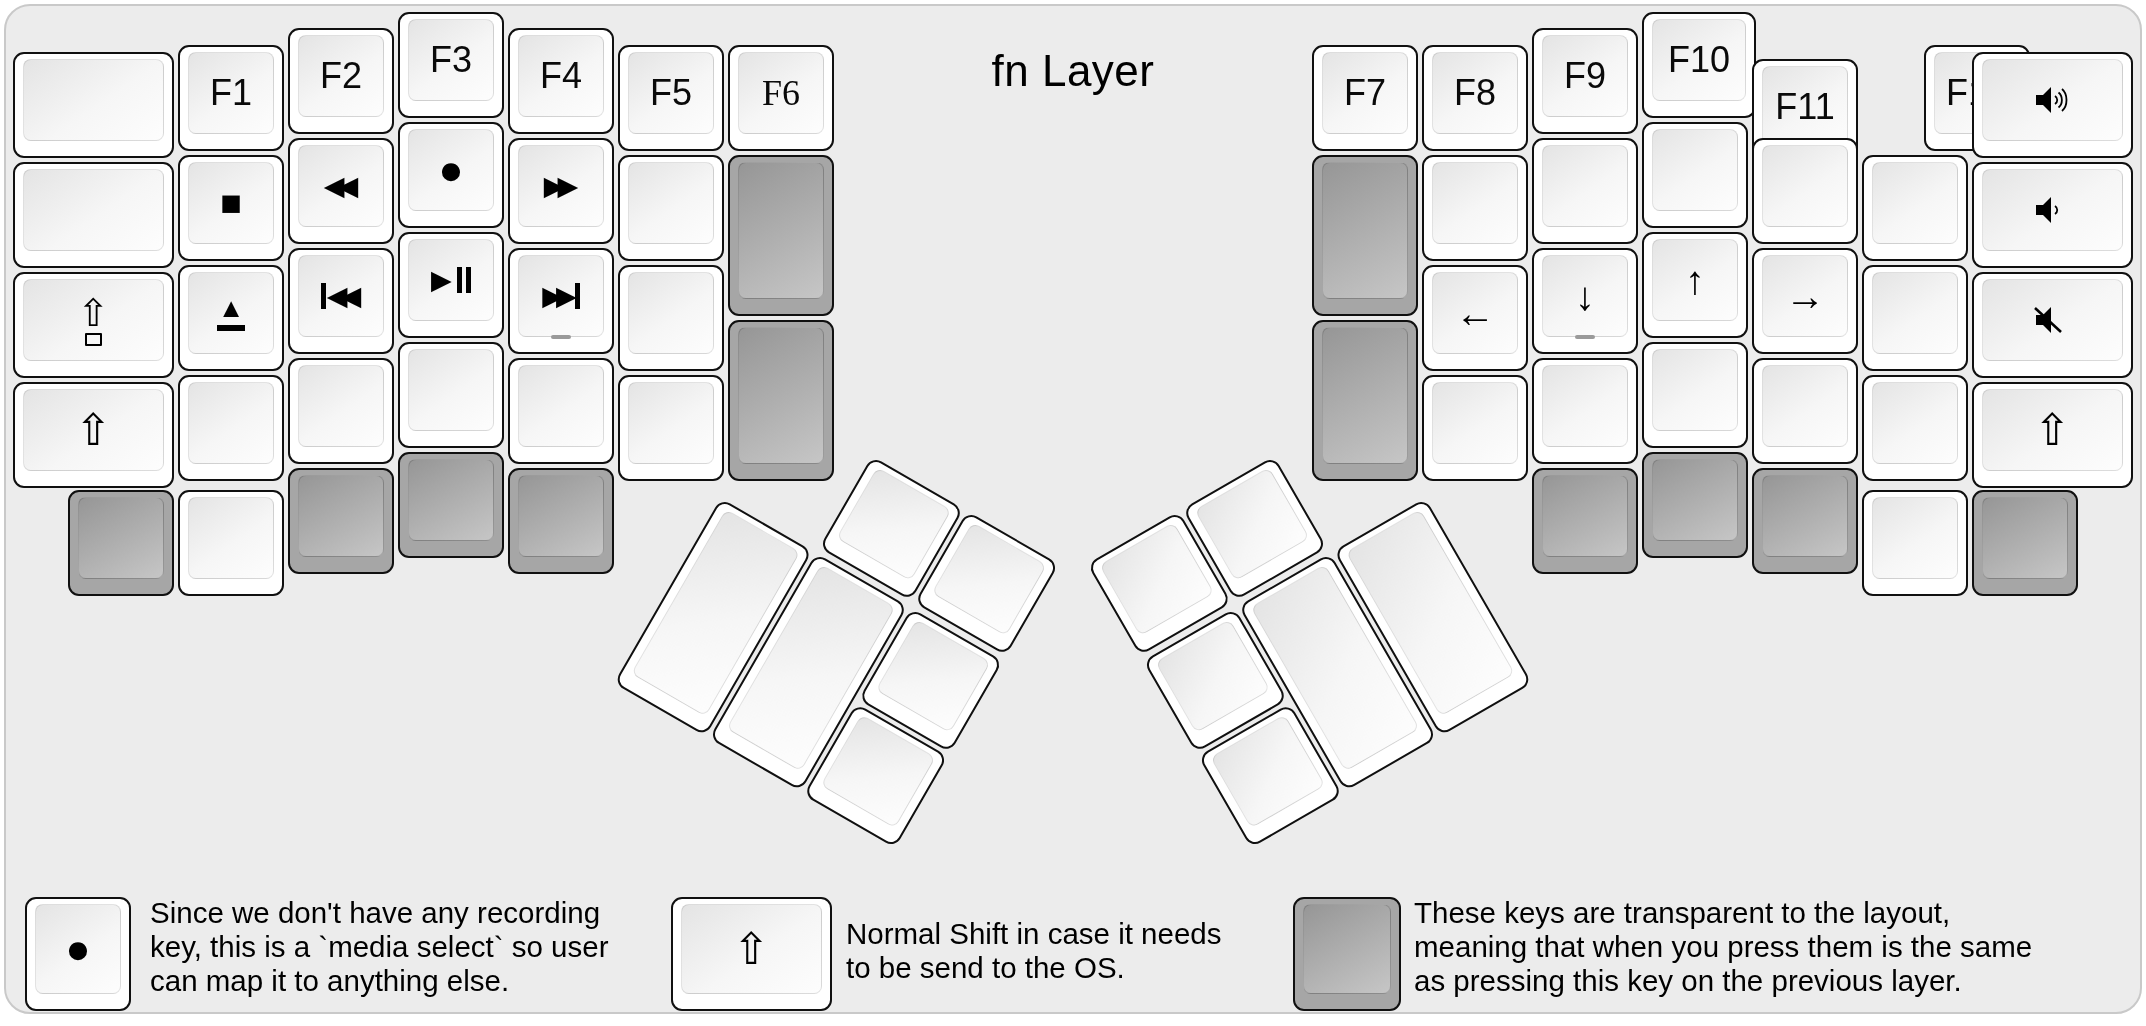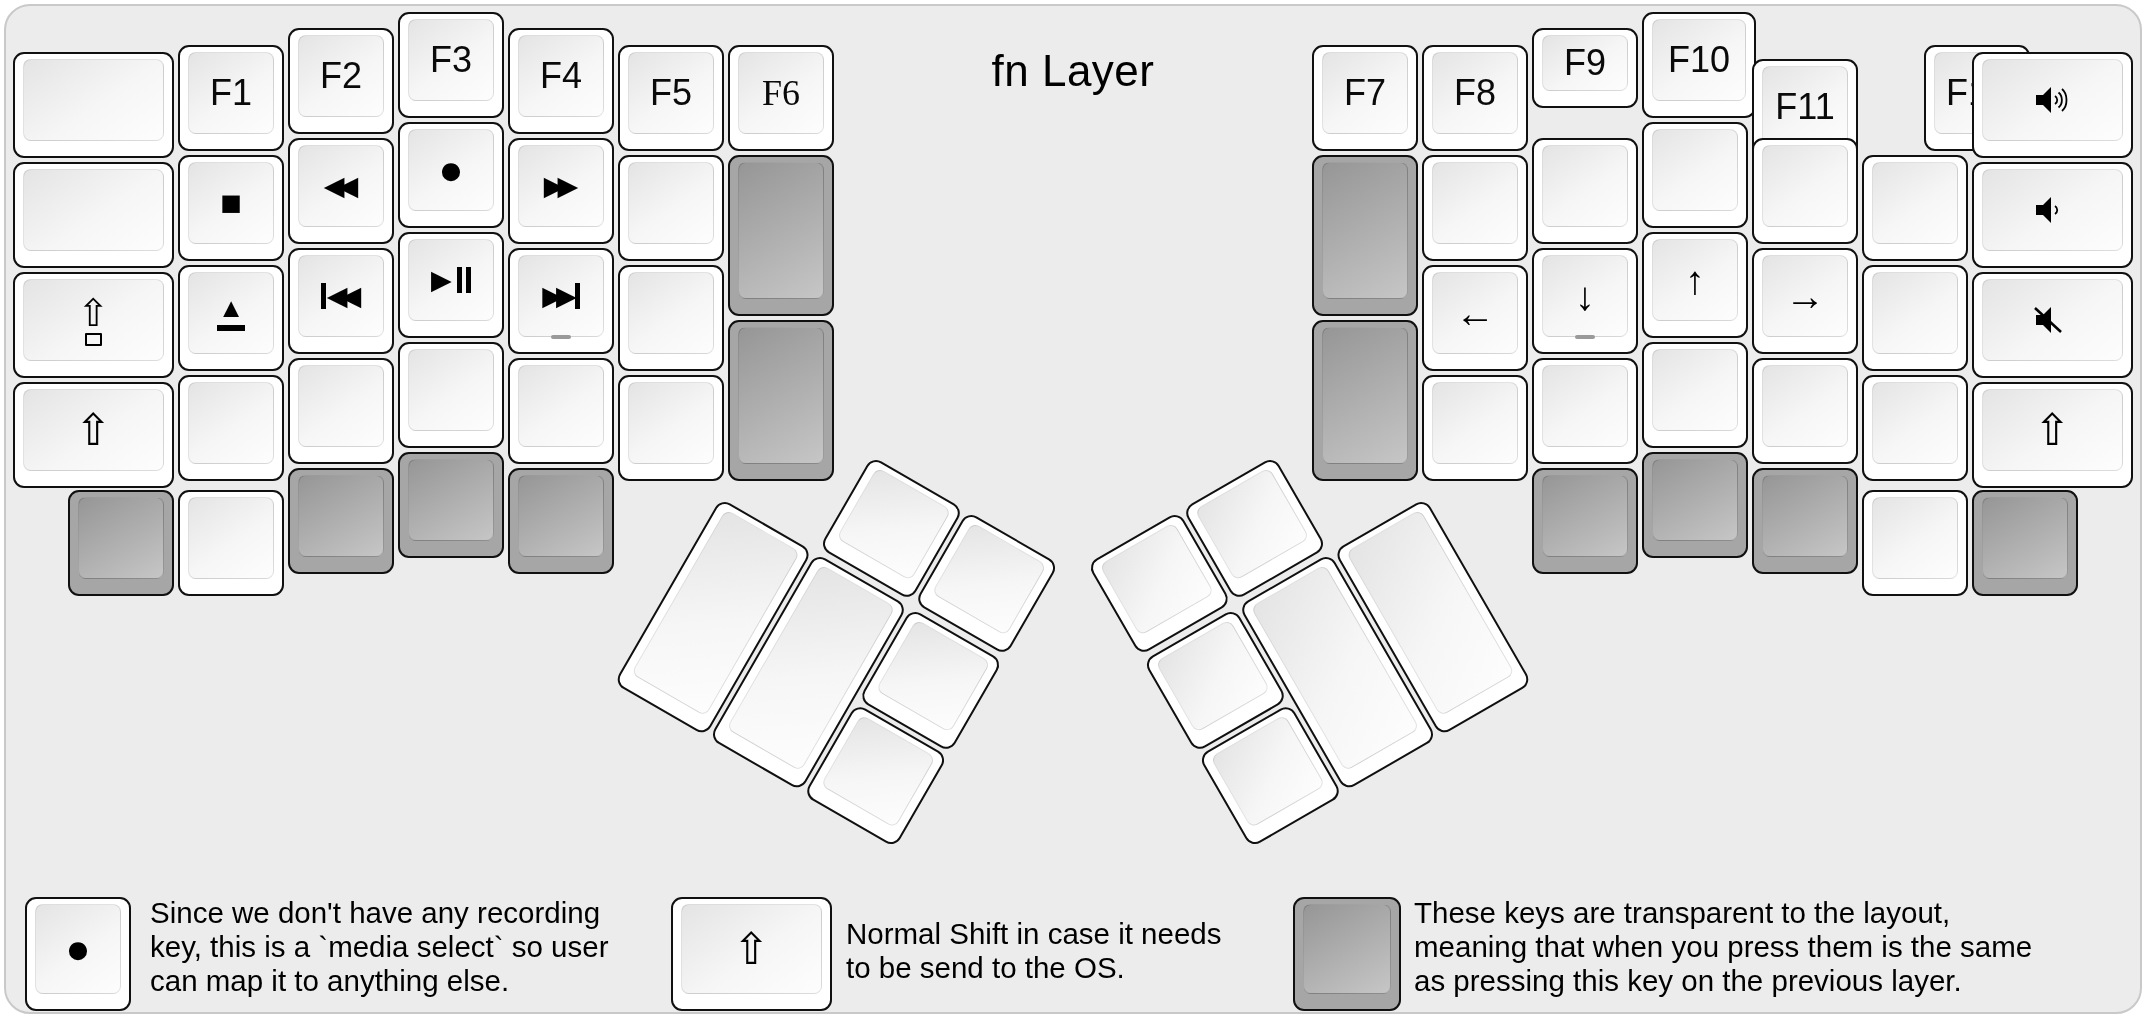--- a/index.html
+++ b/index.html
@@ -200,21 +200,21 @@
         <div class="top"></div>
       </div>
       <div class="key" style="left: 1422px; top: 265px; width: 106px; height: 106px;">
         <div class="top">
           <span class="glyph">←</span>
         </div>
       </div>
       <div class="key" style="left: 1422px; top: 375px; width: 106px; height: 106px;">
         <div class="top"></div>
       </div>
-      <div class="key" style="left: 1532px; top: 28px; width: 106px; height: 80px;">
+      <div class="key" style="left: 1532px; top: 28px; width: 106px; height: 106px;">
         <div class="top">
           <span class="klabel">F9</span>
         </div>
       </div>
       <div class="key" style="left: 1532px; top: 138px; width: 106px; height: 106px;">
         <div class="top"></div>
       </div>
       <div class="key" style="left: 1532px; top: 248px; width: 106px; height: 106px;">
         <div class="top">
           <span class="glyph">↓</span>

